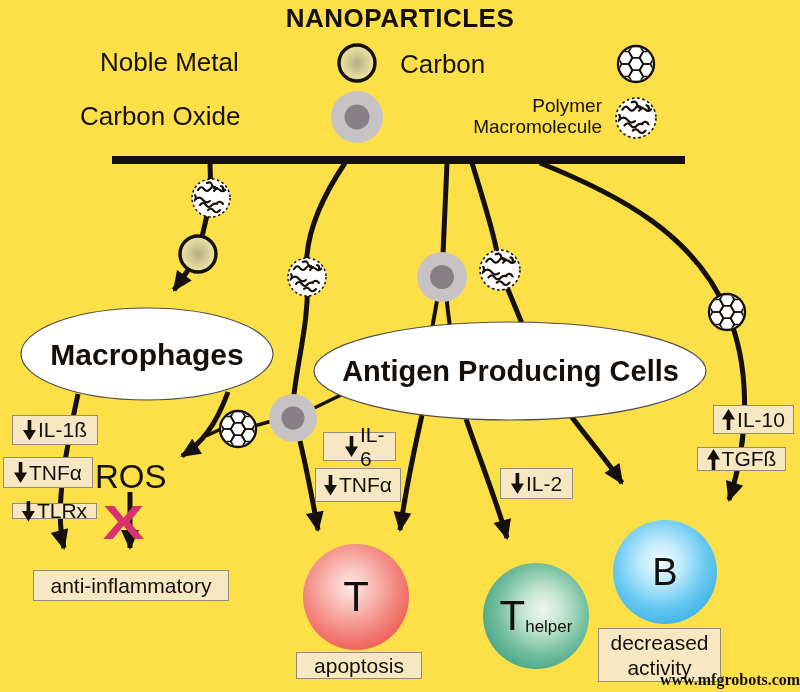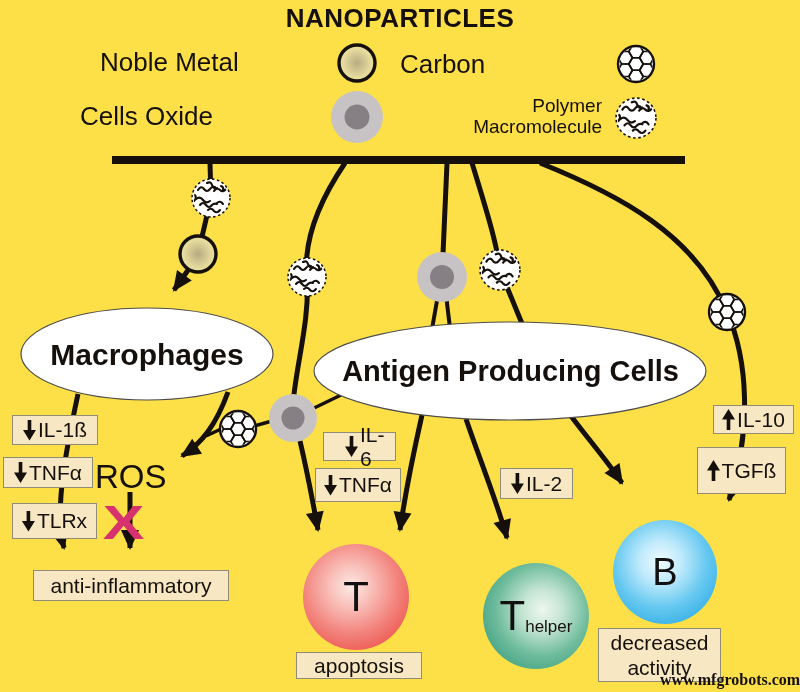--- a/index.html
+++ b/index.html
@@ -130,39 +130,39 @@
     <use href="#carbonBall" transform="translate(238,429)"></use>
 
     <use href="#nobleBall" transform="translate(357,63)"></use>
     <use href="#moBall" transform="translate(357,117) scale(1.04)"></use>
     <use href="#carbonBall" transform="translate(636,64)"></use>
     <use href="#polyBall" transform="translate(636,118) scale(1.05)"></use>
   </svg>
 
   <div class="txt title" style="left:250px;top:3px;width:300px;">NANOPARTICLES</div>
   <div class="txt legend-label" style="left:100px;top:47px;width:222px;">Noble Metal</div>
-  <div class="txt legend-label" style="left:80px;top:101px;width:219px;">Cells Oxide</div>
+  <div class="txt legend-label" style="left:80px;top:101px;width:219px;">Carbon Oxide</div>
   <div class="txt legend-label" style="left:400px;top:49px;width:202px;">Carbon</div>
   <div class="txt legend-label-sm" style="left:402px;top:95px;width:200px;">
     <div>Polymer</div>
     <div>Macromolecule</div>
   </div>
 
   <div class="txt ellipse-label" style="left:17px;top:338px;width:260px;font-size:30px;">Macrophages</div>
   <div class="txt ellipse-label" style="left:318px;top:355px;width:385px;font-size:29px;">Antigen Producing Cells</div>
 
   <div class="box" style="left:12px;top:415px;width:86px;height:30px;">
     <span class="arr" data-dir="down"></span>
     <span>IL-1ß</span>
   </div>
   <div class="box" style="left:3px;top:457px;width:90px;height:31px;">
     <span class="arr" data-dir="down"></span>
     <span>TNFα</span>
   </div>
-  <div class="box" style="left:12px;top:503px;width:85px;height:36px;align-items:center;">
+  <div class="box" style="left:12px;top:503px;width:85px;height:16px;align-items:center;">
     <span class="arr" data-dir="down"></span>
     <span>TLRx</span>
   </div>
   <div class="txt ros" style="left:95px;top:458px;">ROS</div>
   <div class="txt xmark" style="left:107px;top:494px;">X</div>
   <div class="box" style="left:33px;top:570px;width:196px;height:31px;">
     <span>anti-inflammatory</span>
   </div>
 
   <div class="box" style="left:323px;top:432px;width:73px;height:29px;padding-left:21px;">
@@ -174,21 +174,21 @@
     <span>TNFα</span>
   </div>
   <div class="box" style="left:500px;top:468px;width:73px;height:31px;align-items:center;">
     <span class="arr" data-dir="down"></span>
     <span>IL-2</span>
   </div>
   <div class="box" style="left:713px;top:405px;width:81px;height:29px;">
     <span class="arr" data-dir="up"></span>
     <span>IL-10</span>
   </div>
-  <div class="box" style="left:697px;top:447px;width:89px;height:47px;">
+  <div class="box" style="left:697px;top:447px;width:89px;height:24px;">
     <span class="arr" data-dir="up"></span>
     <span>TGFß</span>
   </div>
 
   <div class="cell cell-t">
     <span class="cell-letter">T</span>
   </div>
   <div class="cell cell-th">
     <span class="cell-letter">T</span>
       <span class="sub">helper</span>

